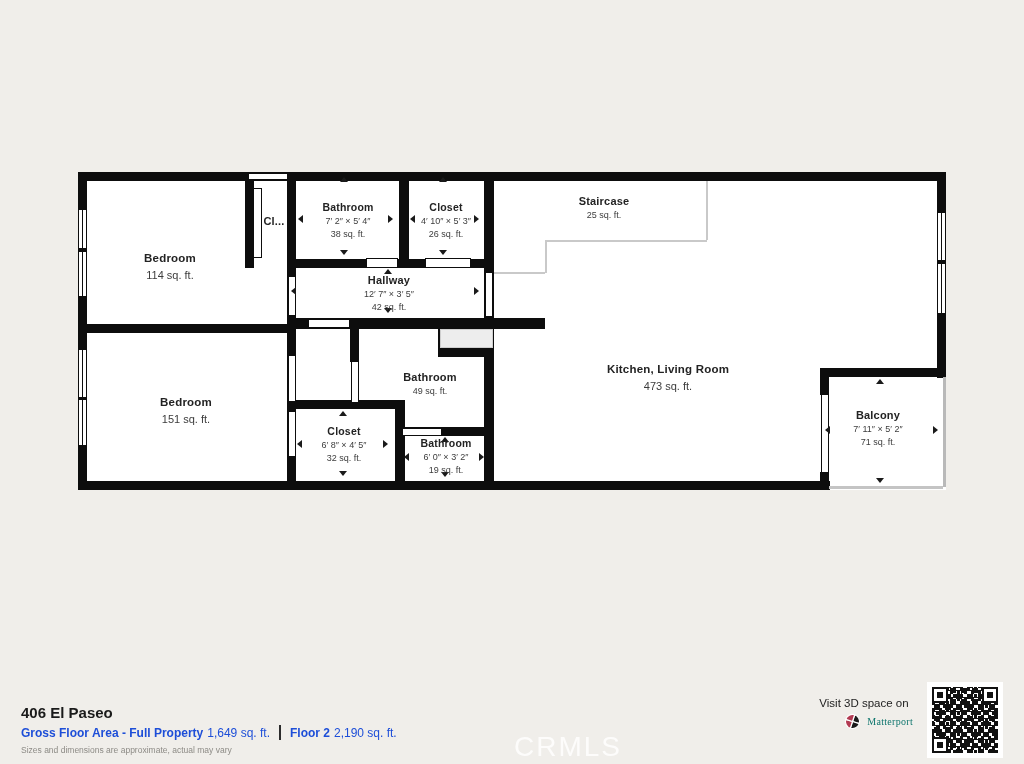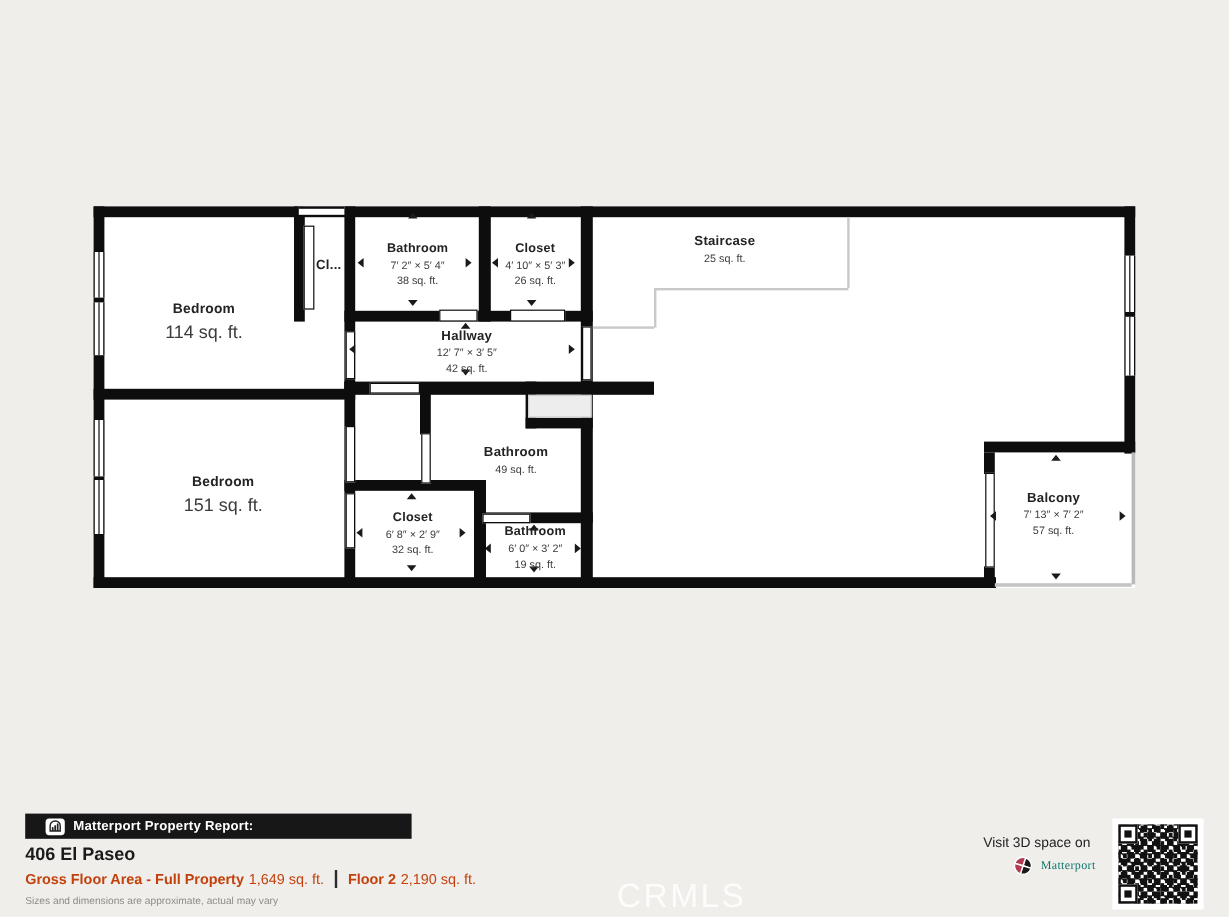--- a/index.html
+++ b/index.html
@@ -13,39 +13,39 @@
   .door{position:absolute;background:#ffffff;border:1.2px solid #0d0d0d;box-sizing:border-box;}
   .window-v{position:absolute;background:#ffffff;border-left:1.5px solid #0d0d0d;border-right:1.5px solid #0d0d0d;box-sizing:border-box;}
   .window-v::after{content:"";position:absolute;left:50%;top:0;bottom:0;width:1.5px;margin-left:-0.75px;background:#0d0d0d;}
   .opening-top{position:absolute;background:#ffffff;border-top:2px solid #0d0d0d;box-sizing:border-box;}
   .shower{position:absolute;background:#ededed;border:1px solid #cfcfcf;box-sizing:border-box;}
 
   .room-label{position:absolute;transform:translateX(-50%);text-align:center;color:#232323;white-space:nowrap;}
   .rname{font-weight:bold;font-size:10.5px;letter-spacing:.2px;}
   .rsub{font-size:9px;color:#3c3c3c;margin-top:3px;}
   .room-label.big .rname{font-size:11.5px;}
-  .room-label.big .rsub{font-size:15px;margin-top:5px;}
+  .room-label.big .rsub{font-size:11px;margin-top:5px;}
   .room-label.med .rname{font-size:11px;}
 
   
   .ar{position:absolute;width:0;height:0;}
   .ar-up{border-left:4px solid transparent;border-right:4px solid transparent;border-bottom:5px solid #1a1a1a;}
   .ar-down{border-left:4px solid transparent;border-right:4px solid transparent;border-top:5px solid #1a1a1a;}
   .ar-left{border-top:4px solid transparent;border-bottom:4px solid transparent;border-right:5px solid #1a1a1a;}
   .ar-right{border-top:4px solid transparent;border-bottom:4px solid transparent;border-left:5px solid #1a1a1a;}
 
   
   .watermark{position:absolute;left:514px;top:731px;font-size:28px;font-weight:300;letter-spacing:2px;color:rgba(255,255,255,.82);}
 
   
   .report-bar{position:absolute;left:21px;top:678px;width:322px;height:21px;background:#171717;display:flex;align-items:center;}
   .report-icon{width:16px;height:14px;background:#ffffff;border-radius:3px;margin-left:17px;display:flex;align-items:center;justify-content:center;}
   .report-label{color:#ffffff;font-size:11px;font-weight:bold;margin-left:7px;letter-spacing:.2px;}
   .address{position:absolute;left:21px;top:704px;font-size:15px;font-weight:bold;color:#1a1a1a;}
-  .gross-line{position:absolute;left:21px;top:725px;font-size:12px;color:#c2410c;display:flex;align-items:center;}
+  .gross-line{position:absolute;left:21px;top:725px;font-size:12px;color:#1d4ed8;display:flex;align-items:center;}
   .gl-bold{font-weight:bold;}
   .gl-val{margin-left:4px;}
   .gl-sep{width:2px;height:15px;background:#2c2c2c;margin:0 9px;}
   .disclaimer{position:absolute;left:21px;top:745px;font-size:8.5px;color:#8d8b86;}
 
   .visit-text{position:absolute;left:815px;top:697px;width:98px;text-align:center;font-size:11.5px;color:#222;}
   .brand-row{position:absolute;left:818px;top:713px;width:95px;display:flex;align-items:center;justify-content:flex-end;}
   .brand-name{font-family:"Liberation Serif", serif;font-size:10px;color:#0f766e;letter-spacing:.3px;margin-left:6px;}
 
   .qr{position:absolute;left:927px;top:682px;width:76px;height:76px;background:#ffffff;}
@@ -173,47 +173,40 @@
   <div class="room-label big" style="left:186px;top:396px;">
     <div class="rname">Bedroom</div>
     <div class="rsub">151 sq. ft.</div>
   </div>
   <div class="room-label med" style="left:430px;top:371px;">
     <div class="rname">Bathroom</div>
     <div class="rsub">49 sq. ft.</div>
   </div>
   <div class="room-label" style="left:344px;top:425px;">
     <div class="rname">Closet</div>
-    <div class="rsub">6′ 8″ × 2′ 9″</div>
+    <div class="rsub">6′ 8″ × 4′ 5″</div>
     <div class="rsub">32 sq. ft.</div>
   </div>
   <div class="room-label" style="left:446px;top:437px;">
     <div class="rname">Bathroom</div>
     <div class="rsub">6′ 0″ × 3′ 2″</div>
     <div class="rsub">19 sq. ft.</div>
   </div>
+  <div class="room-label big" style="left:668px;top:363px;">
+    <div class="rname">Kitchen, Living Room</div>
+    <div class="rsub">473 sq. ft.</div>
+  </div>
   <div class="room-label med" style="left:878px;top:409px;">
     <div class="rname">Balcony</div>
-    <div class="rsub">7′ 13″ × 7′ 2″</div>
-    <div class="rsub">57 sq. ft.</div>
+    <div class="rsub">7′ 11″ × 5′ 2″</div>
+    <div class="rsub">71 sq. ft.</div>
   </div>
 
   <div class="watermark">CRMLS</div>
 
-  <div class="report-bar">
-    <span class="report-icon">
-      <svg viewBox="0 0 16 14" width="12" height="11">
-        <path d="M8 1.2 C4.4 1.2 2.4 4 2.4 7 L2.4 12.3 L13.6 12.3 L13.6 7 C13.6 4 11.6 1.2 8 1.2 Z" fill="none" stroke="#222" stroke-width="1.6"></path>
-        <rect x="4.3" y="8" width="1.9" height="4.3" fill="#222"></rect>
-        <rect x="7.05" y="6" width="1.9" height="6.3" fill="#222"></rect>
-        <rect x="9.8" y="4" width="1.9" height="8.3" fill="#222"></rect>
-      </svg>
-    </span>
-    <span class="report-label">Matterport Property Report:</span>
-  </div>
 
   <div class="address">406 El Paseo</div>
 
   <div class="gross-line">
     <span class="gl-bold">Gross Floor Area - Full Property</span>
     <span class="gl-val">1,649 sq. ft.</span>
     <span class="gl-sep"></span>
     <span class="gl-bold">Floor 2</span>
     <span class="gl-val">2,190 sq. ft.</span>
   </div>

